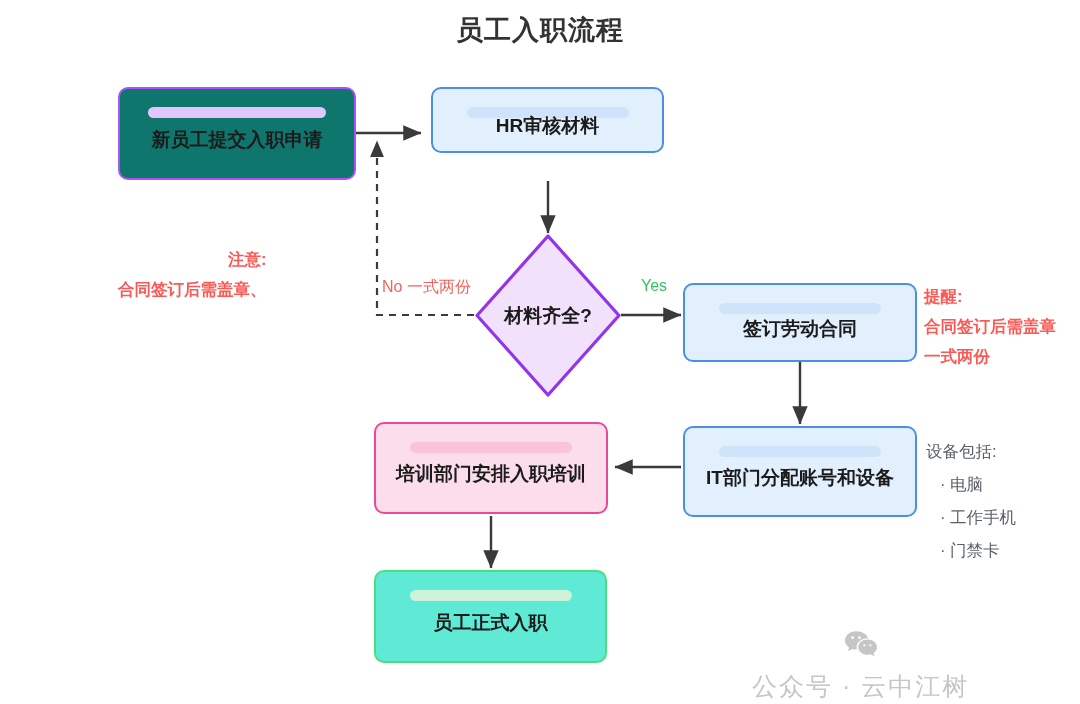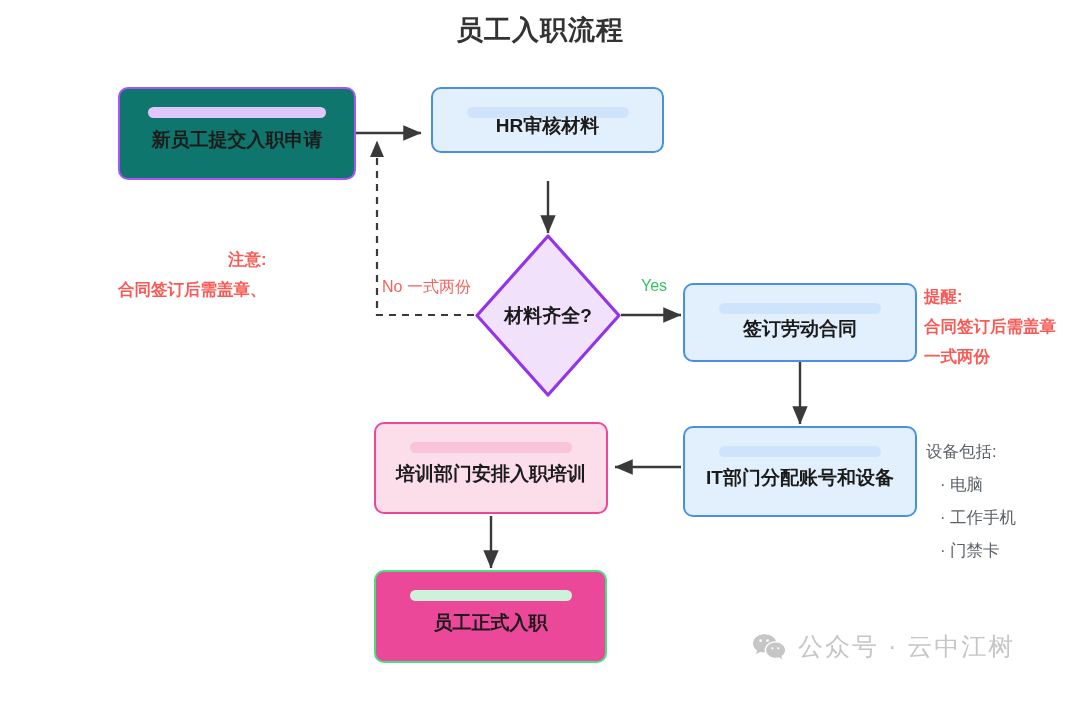--- a/index.html
+++ b/index.html
@@ -69,21 +69,21 @@
     margin-top: 12px;
     white-space: nowrap;
   }
 
   .node.purple { background: #0f766e; border-color: #a855f7; }
   .node.purple .bar { background: #e0c6fa; }
   .node.blue   { background: #e2f0fd; border-color: #4a90e2; }
   .node.blue .bar { background: #cfe4fb; }
   .node.pink   { background: #fcdeeb; border-color: #ec4899; }
   .node.pink .bar { background: #f9c3da; }
-  .node.green  { background: #ec4899; border-color: #4ade80; text-align: right; }
+  .node.green  { background: #5eead4; border-color: #4ade80; text-align: right; }
   .node.green .bar { background: #cdf2da; }
 
   
   .diamond-wrap {
     position: absolute;
   }
   .diamond-shape {
     position: absolute;
     inset: 0;
   }
@@ -248,21 +248,21 @@
     <span class="item">
       <span>·</span>
       <span>工作手机</span>
     </span>
     <span class="item">
       <span>·</span>
       <span>门禁卡</span>
     </span>
   </div>
 
-  <div class="watermark" style="left:752px; top:630px;">
+  <div class="watermark" style="left:752px; top:630px;flex-direction:column;">
     <svg class="wicon" width="34" height="28" viewBox="0 0 34 28">
       <path d="M12.2 1.2C5.9 1.2 1 5.4 1 10.4c0 2.8 1.6 5.3 4.1 7L4 21.2l4.3-2.2c1.2.35 2.5.5 3.9.5h.7c-.2-.7-.3-1.4-.3-2.1 0-5 4.9-9.1 11-9.1h.6C23.3 4.4 18.3 1.2 12.2 1.2z" fill="#c6c6c6"></path>
       <circle cx="8.6" cy="7.7" r="1.35" fill="#ffffff"></circle>
       <circle cx="15.5" cy="7.7" r="1.35" fill="#ffffff"></circle>
       <path d="M33 17.2c0-4.2-4.2-7.6-9.4-7.6S14.2 13 14.2 17.2s4.2 7.6 9.4 7.6c1.1 0 2.2-.15 3.2-.45l3.6 1.85-.95-3.1C31.6 21.6 33 19.6 33 17.2z" fill="#c6c6c6"></path>
       <circle cx="20.4" cy="15.3" r="1.15" fill="#ffffff"></circle>
       <circle cx="26.3" cy="15.3" r="1.15" fill="#ffffff"></circle>
     </svg>
     <span>公众号 · 云中江树</span>
   </div>

